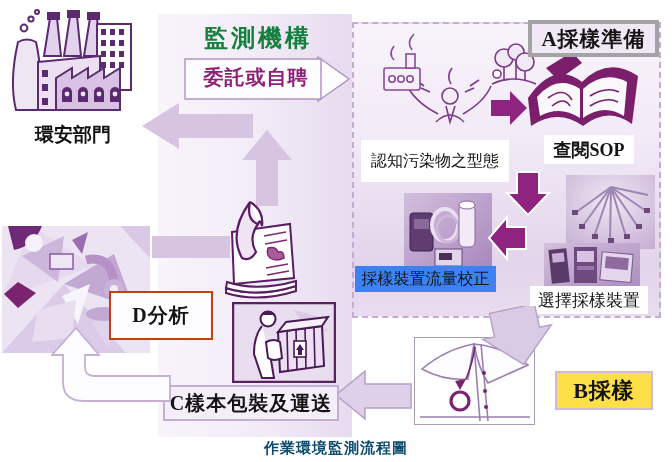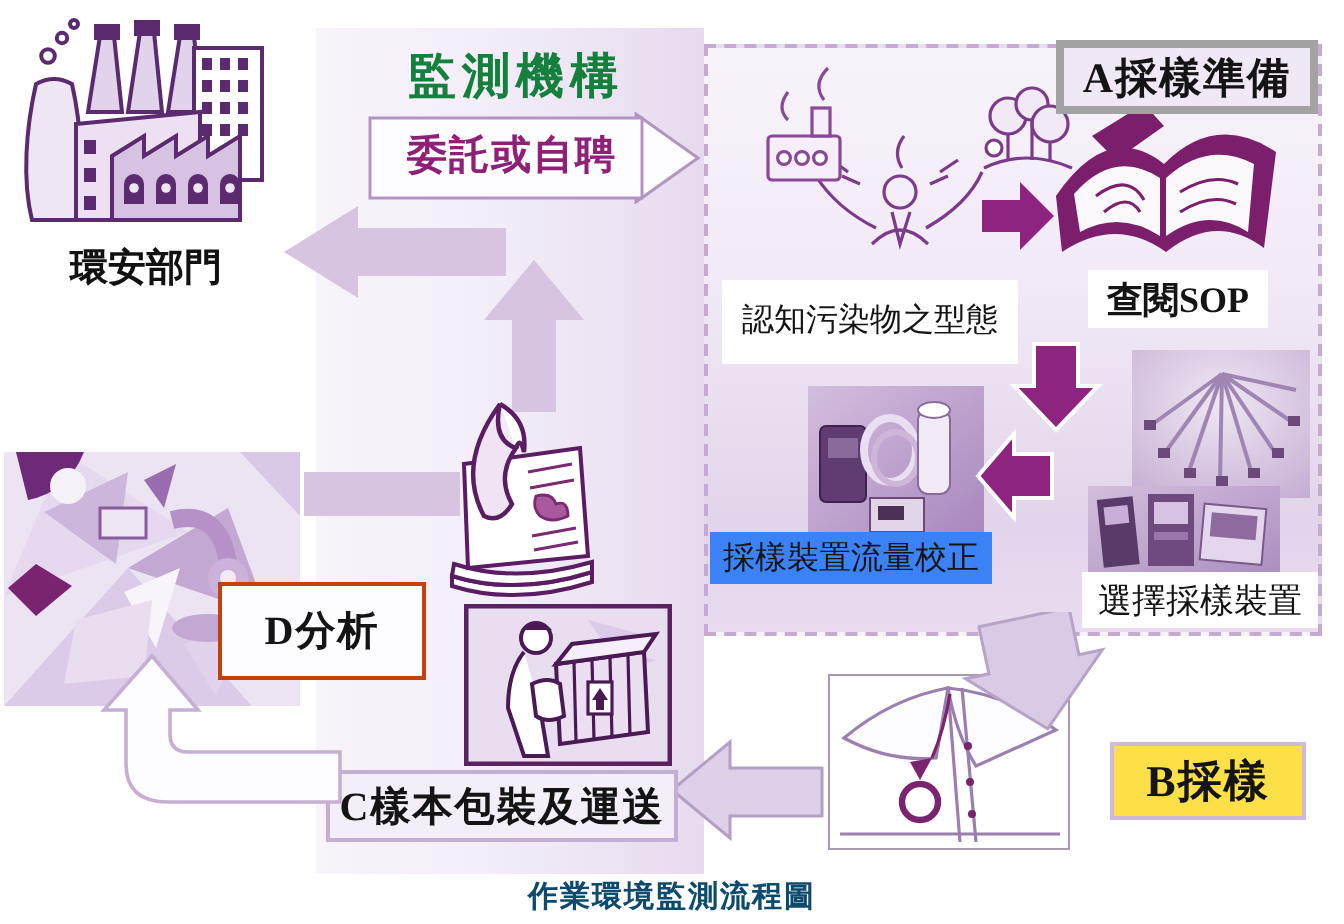--- a/index.html
+++ b/index.html
@@ -25,21 +25,21 @@
       background:#fde047;border:2px solid #cdb9da;}
   #stage-c-box{left:163px;top:385px;width:176px;height:36px;font-size:20px;
       background:#f4eef8;border:2px solid #c4afd4;}
   #stage-d-box{left:109px;top:291px;width:104px;height:49px;font-size:20px;
       background:#fdfcfe;border:2px solid #c2410c;}
   
   .step-label{z-index:6;display:flex;flex-direction:column;align-items:center;justify-content:center;
       background:#ffffff;color:#141414;box-sizing:border-box;}
   #recognize-box{left:361px;top:140px;width:148px;height:42px;font-size:16px;line-height:20px;}
   #sop-box{left:544px;top:135px;width:90px;height:29px;font-size:18px;font-weight:bold;}
-  #select-label{left:541px;top:286px;width:118px;height:28px;font-size:17px;}
+  #select-label{left:530px;top:286px;width:118px;height:28px;font-size:17px;}
   #calibrate-label{left:355px;top:266px;width:141px;height:26px;font-size:16px;background:#3b82f6;}
   
   #monitoring-org{left:188px;top:22px;width:140px;height:30px;z-index:5;
       font-size:24px;font-weight:bold;color:#15803d;letter-spacing:3px;text-align:center;}
   #commission-wrap{left:184px;top:56px;width:168px;height:46px;z-index:5;}
   #commission-text{left:8px;top:8px;width:128px;text-align:center;font-size:20px;
       font-weight:bold;color:#8e2077;letter-spacing:1px;}
   #factory-label{left:14px;top:124px;width:118px;z-index:5;text-align:center;
       font-size:19px;line-height:22px;font-weight:bold;color:#111111;}
   #caption{left:216px;top:439px;width:240px;z-index:5;text-align:center;font-size:15px;

